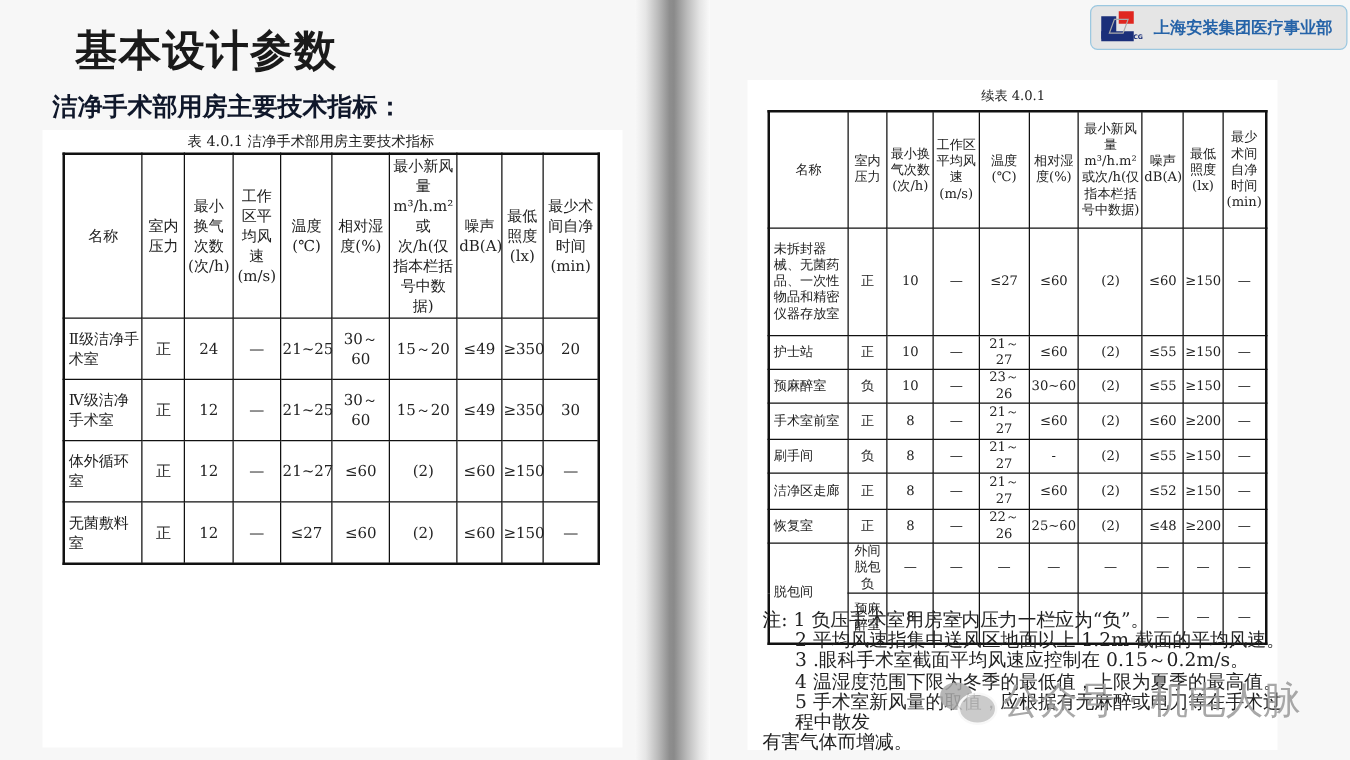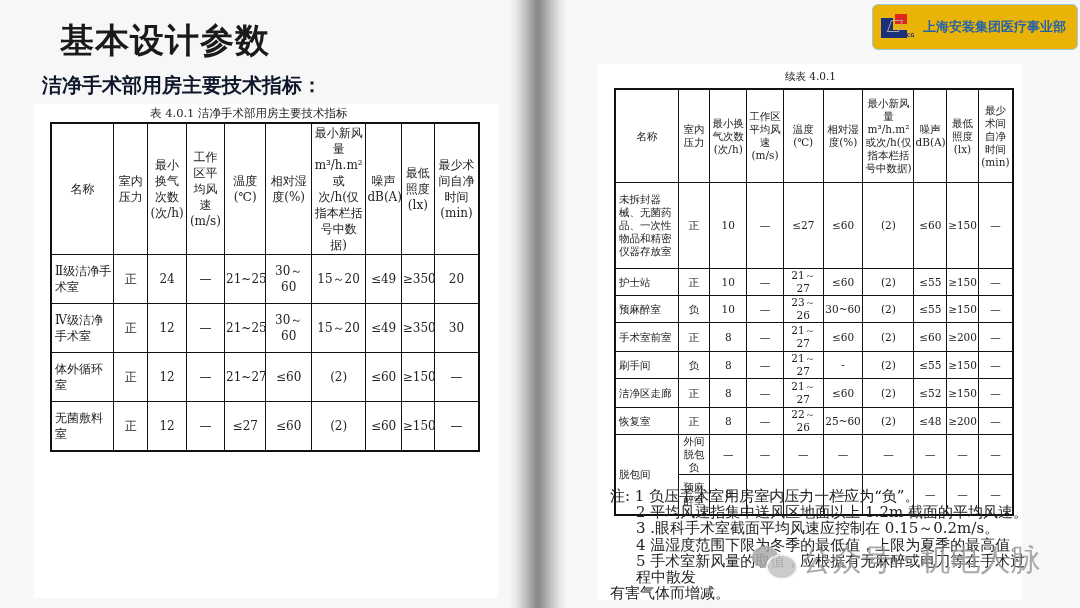--- a/index.html
+++ b/index.html
@@ -1,21 +1,21 @@
 <!DOCTYPE html>
 <html><head>
 <meta charset="utf-8">
 <style>
   html,body{margin:0;padding:0;}
   body{width:1080px;height:608px;position:relative;overflow:hidden;background:#f7f7f7;font-family:"DejaVu Serif","Liberation Serif",serif;color:#111;}
   .spine{position:absolute;left:508px;top:0;width:60px;height:608px;
     background:linear-gradient(90deg,#f8f8f8 0%,#e6e6e6 14%,#bdbdbd 30%,#8e8e8e 46%,#8a8a8a 52%,#bdbdbd 70%,#e4e4e4 86%,#fafafa 100%);}
   .title{position:absolute;left:60px;top:18px;font-family:"DejaVu Sans","Liberation Sans",sans-serif;font-weight:bold;font-size:34px;color:#1a1a1a;letter-spacing:1px;margin:0;}
   .subtitle{position:absolute;left:42px;top:72px;font-family:"DejaVu Sans","Liberation Sans",sans-serif;font-weight:bold;font-size:20px;color:#0f172a;margin:0;}
-  .logo{position:absolute;left:872px;top:4px;width:206px;height:46px;border:1px solid #9cc8e0;border-radius:6px;background:#eab308;display:flex;align-items:center;box-sizing:border-box;padding-left:8px;}
+  .logo{position:absolute;left:872px;top:4px;width:206px;height:36px;border:1px solid #9cc8e0;border-radius:6px;background:#e5e5e5;display:flex;align-items:center;box-sizing:border-box;padding-left:8px;}
   .logo-mark{position:relative;width:32px;height:26px;}
   .logo-mark .b1{position:absolute;left:0;top:4px;width:12px;height:18px;background:#1b2f7a;}
   .logo-mark .b2{position:absolute;left:0;top:16px;width:26px;height:8px;background:#1b2f7a;}
   .logo-mark .r1{position:absolute;left:14px;top:0;width:12px;height:10px;background:#e0261f;}
   .logo-mark .g1{position:absolute;left:8px;top:6px;width:10px;height:10px;border:1px solid #aaa;transform:skewX(-20deg);}
   .logo-mark .scg{position:absolute;left:22px;top:18px;font-size:5px;color:#1b2f7a;font-family:"DejaVu Sans",sans-serif;font-weight:bold;}
   .logo-text{margin-left:10px;font-family:"DejaVu Sans","Liberation Sans",sans-serif;font-weight:bold;font-size:13px;color:#2563a8;white-space:nowrap;}
 
   .pageL{position:absolute;left:34px;top:104px;width:464px;height:494px;background:#fff;}
   .capL{position:absolute;left:150px;top:106px;font-size:11.5px;color:#222;}

